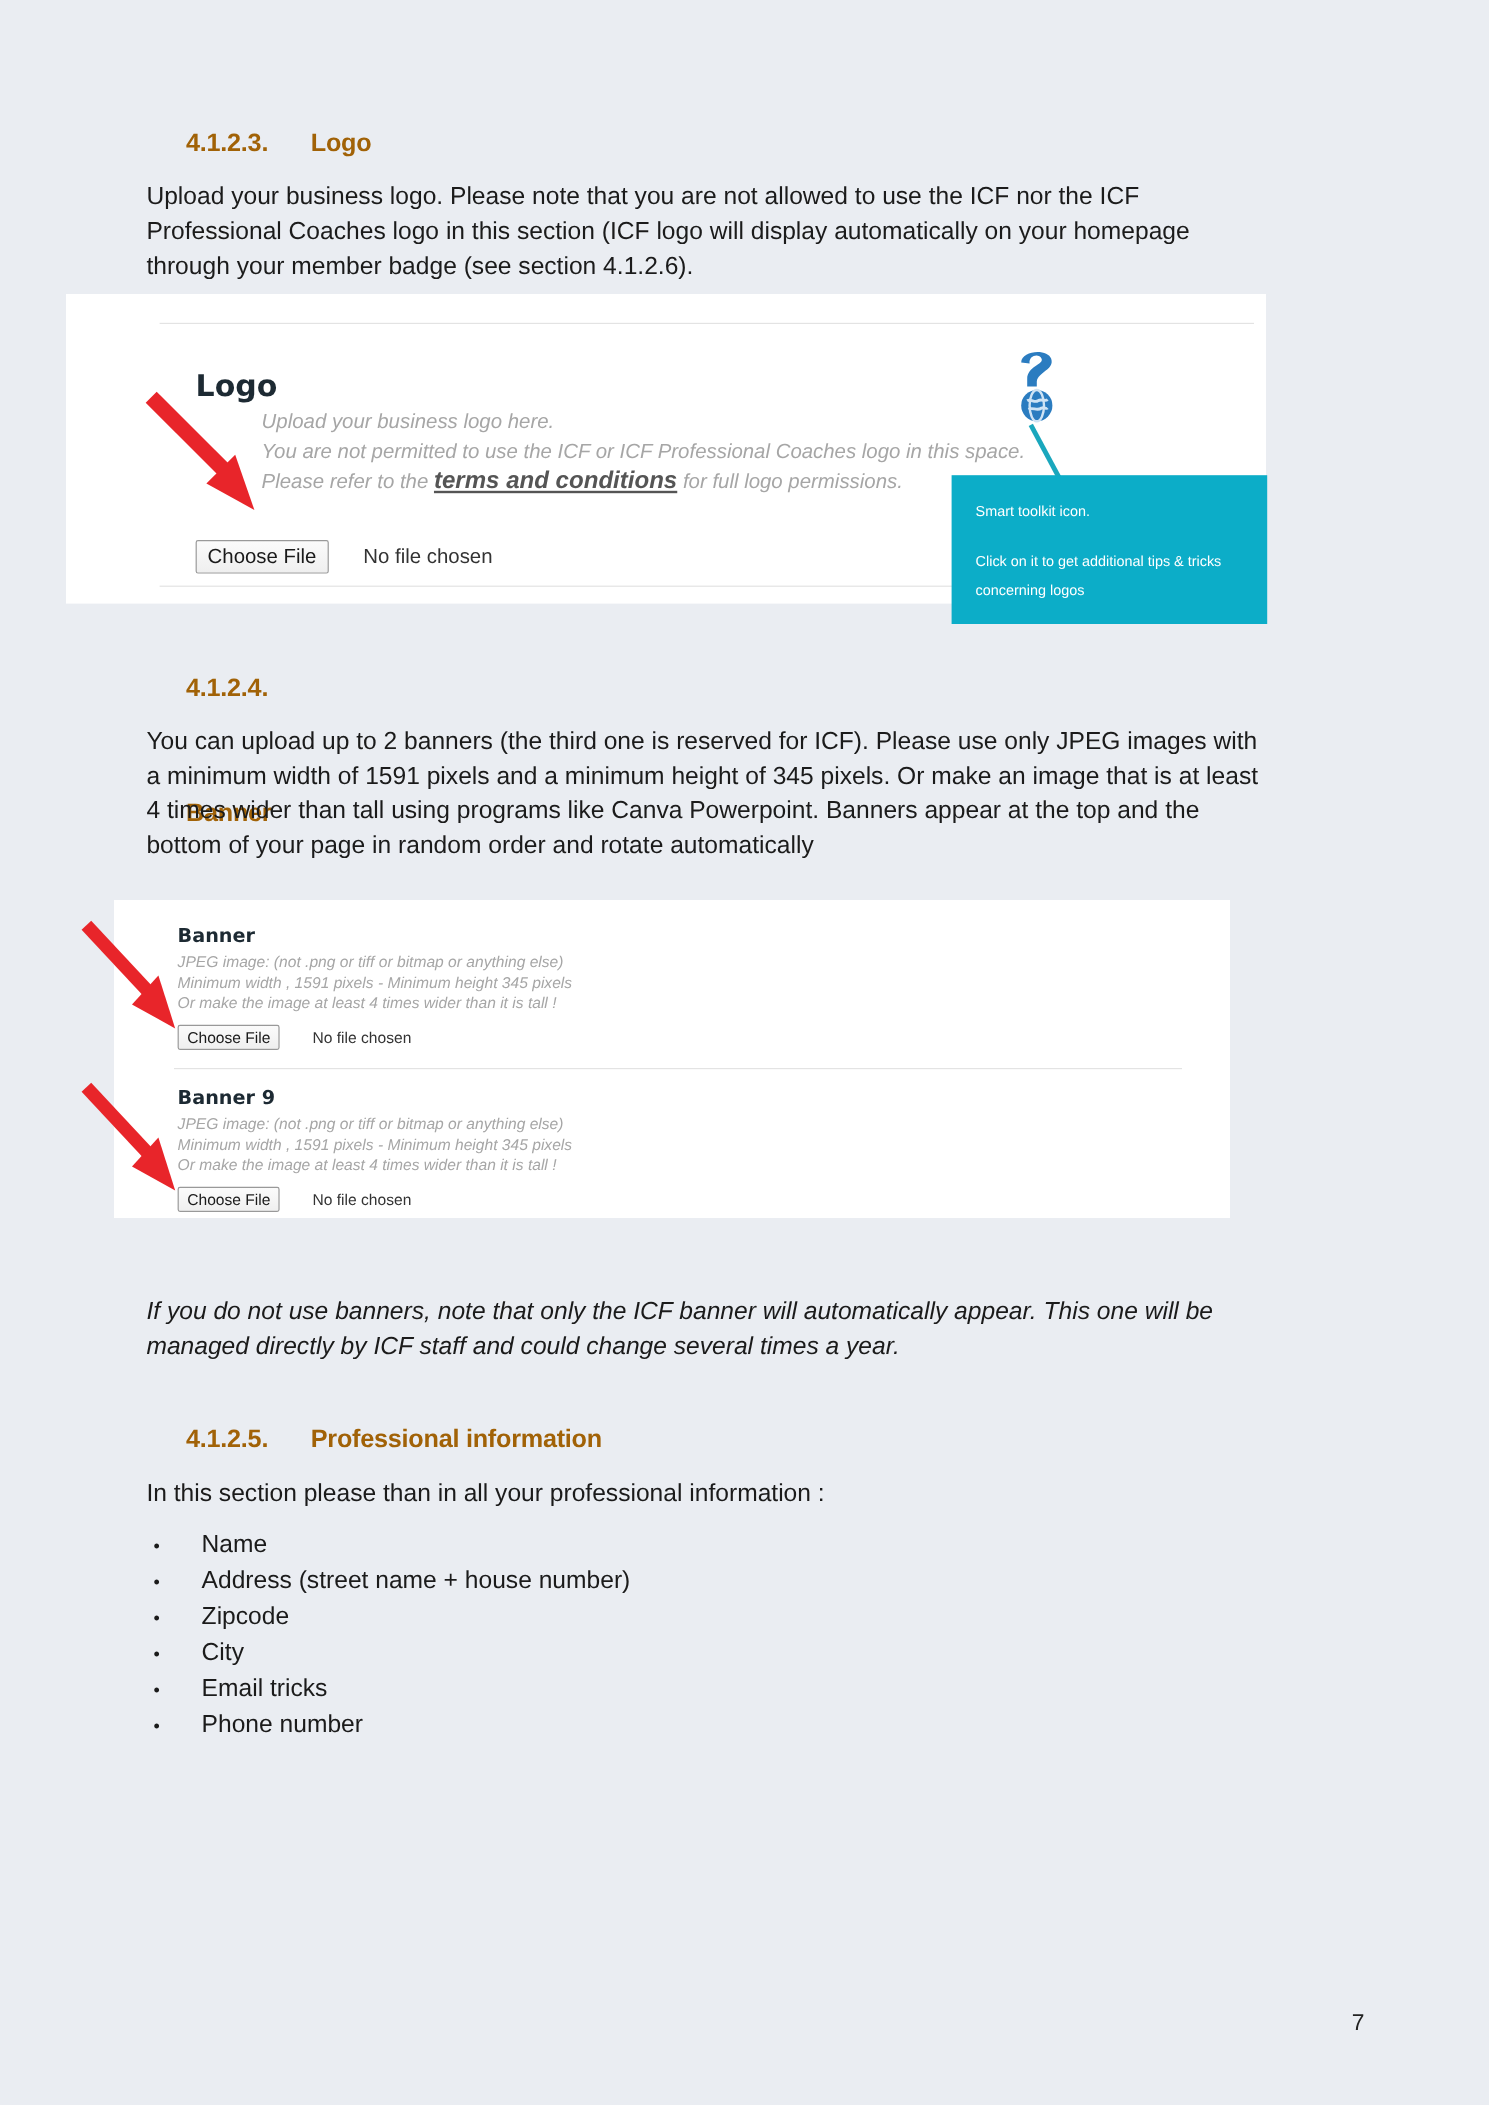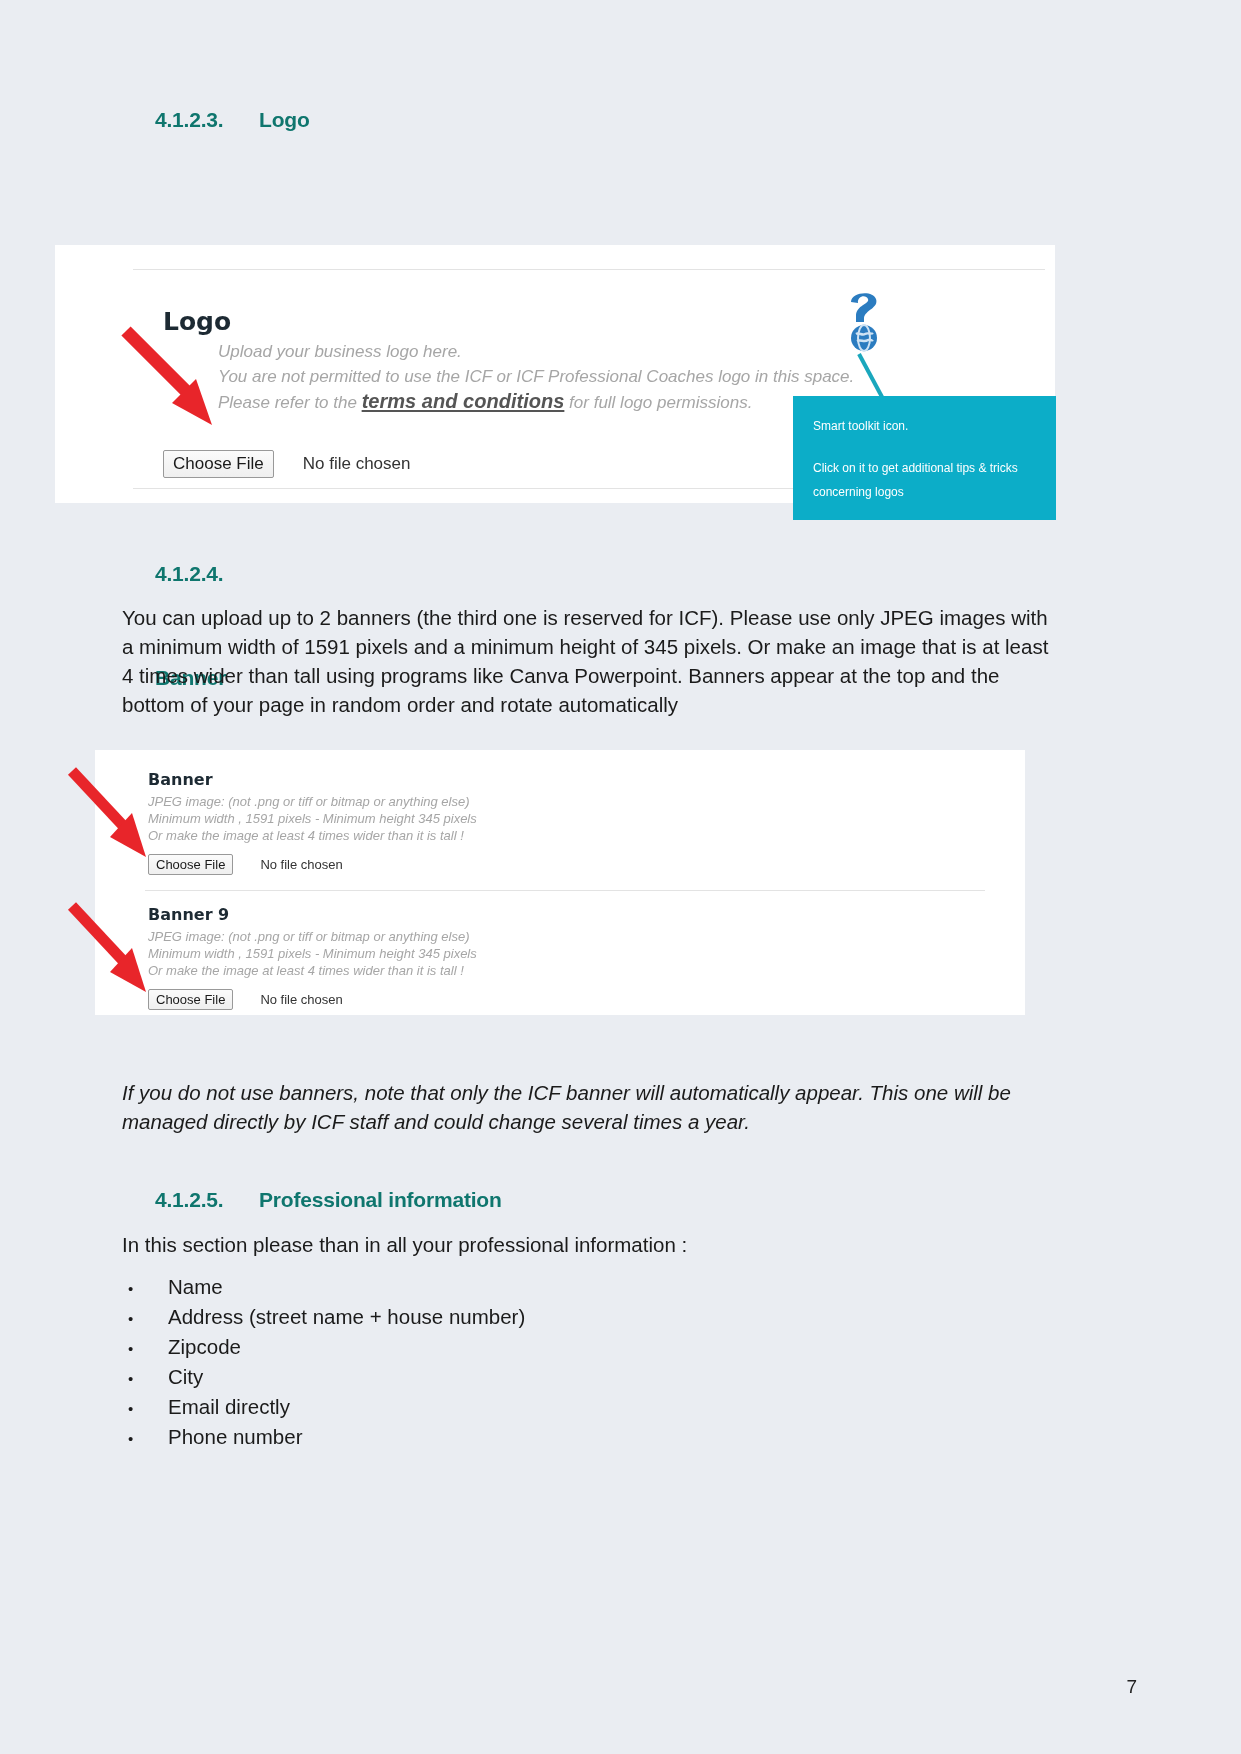--- a/index.html
+++ b/index.html
@@ -20,21 +20,21 @@
     width: 1241px;
     height: 1754px;
     box-sizing: border-box;
     padding: 0;
   }
 
   
   .heading {
     font-size: 21px;
     font-weight: bold;
-    color: #0f766e;
+    color: #a16207;
     letter-spacing: -0.2px;
     display: flex;
     align-items: baseline;
   }
   .heading .num {
     display: inline-block;
     width: 104px;
     flex: 0 0 104px;
   }
   .heading .ttl {
@@ -164,20 +164,21 @@
 </head>
 <body>
 
 <div class="page">
 
   <div class="heading" style="position:absolute; left:155px; top:108px;">
     <span class="num">4.1.2.3.</span>
     <span class="ttl">Logo</span>
   </div>
 
+  <div class="body-text" style="position:absolute; left:122px; top:149px; width:930px;">Upload your business logo.  Please note that you are not allowed to use the ICF nor the ICF Professional Coaches logo in this section (ICF logo will display automatically on your homepage through your member badge (see section 4.1.2.6).</div>
 
   <div class="shot" style="position:absolute; left:55px; top:245px; width:1000px; height:258px;">
 
     <div class="hrule" style="top:24px; left:78px; right:10px;"></div>
 
     <div class="form-label" style="position:absolute; left:108px; top:62px; font-size:25px;">Logo</div>
 
     <div class="form-help" style="position:absolute; left:163px; top:94px; font-size:17px; line-height:25px;">Upload your business logo here.</div>
     <div class="form-help" style="position:absolute; left:163px; top:119px; font-size:17px; line-height:25px;">You are not permitted to use the ICF or ICF Professional Coaches logo in this space.</div>
 
@@ -280,21 +281,21 @@
     <li>
       <span class="bullet">•</span>
       <span>Zipcode</span>
     </li>
     <li>
       <span class="bullet">•</span>
       <span>City</span>
     </li>
     <li>
       <span class="bullet">•</span>
-      <span>Email directly</span>
+      <span>Email tricks</span>
     </li>
     <li>
       <span class="bullet">•</span>
       <span>Phone number</span>
     </li>
   </ul>
 
   <div class="page-number">7</div>
 
 </div>

